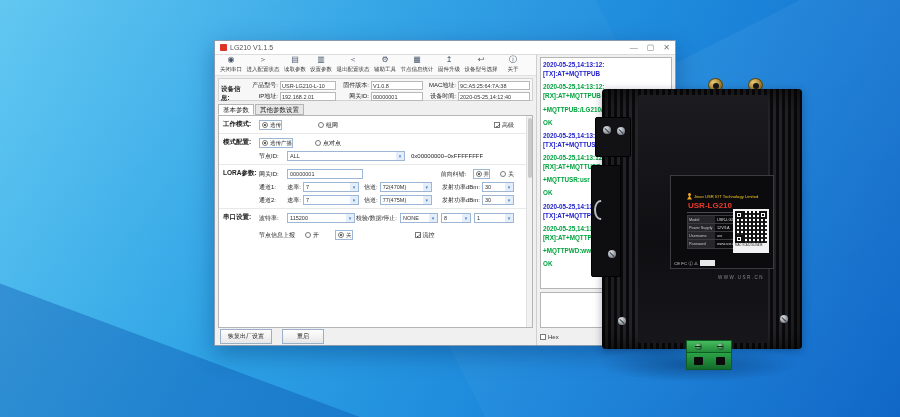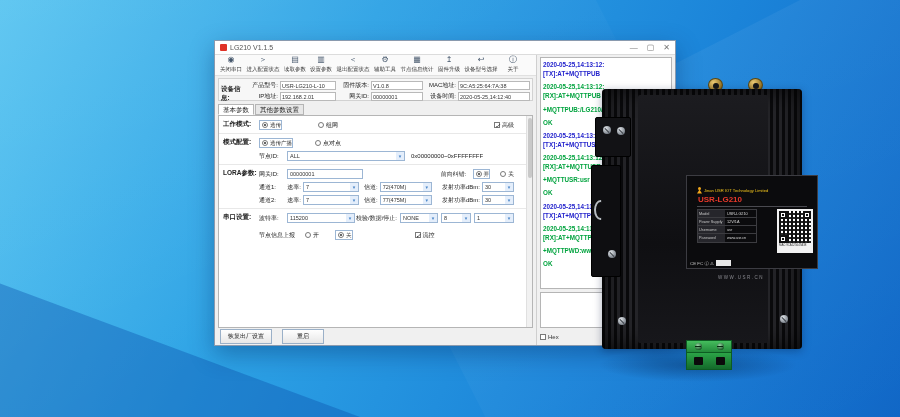--- a/index.html
+++ b/index.html
@@ -98,22 +98,22 @@
     box-shadow:inset 0 0 24px rgba(0,0,0,.85), 0 2px 8px rgba(0,20,60,.35); }
   .dev-face { position:absolute; left:36px; top:6px; width:130px; height:248px;
     background:linear-gradient(180deg,#1c1c20,#0f0f12 60%,#17171b); border-radius:2px; }
   .din-top { position:absolute; left:-7px; top:28px; width:36px; height:40px; background:#121215; border:1px solid #000; border-radius:2px; }
   .din-clip { position:absolute; left:-11px; top:76px; width:30px; height:112px; background:#0e0e11; border:1px solid #000; border-radius:2px; }
   .dring { position:absolute; left:2px; top:34px; width:13px; height:20px; border:2px solid #b7bcc2; border-radius:50%;
     clip-path:inset(0 45% 0 0); }
   .screw { position:absolute; width:8px; height:8px; border-radius:50%;
     background:radial-gradient(circle at 35% 30%, #e2e6ea, #798089 75%); }
   .screw::after { content:""; position:absolute; left:1px; top:3.5px; width:6px; height:1px; background:#3d4249; box-shadow:0 0 0 0 #000; transform:rotate(45deg); }
-  .dev-label { position:absolute; left:84px; top:86px; width:132px; height:94px; background:#0b0b0d;
-    border:1px solid #3c3c42; padding:10px; z-index:2; }
+  .dev-label { position:absolute; left:68px; top:86px; width:104px; height:94px; background:#0b0b0d;
+    border:1px solid #3c3c42; padding:16px; z-index:2; }
   .brand { display:flex; align-items:center; gap:2px; height:8px; }
   .logo-man { width:5px; height:7px; position:relative; flex:none; }
   .logo-man::before { content:""; position:absolute; left:1px; top:0; width:3px; height:3px; border-radius:50%; background:#f2a71b; }
   .logo-man::after { content:""; position:absolute; left:0; top:3px; width:5px; height:4px; background:#f2a71b; clip-path:polygon(50% 0,100% 100%,0 100%); }
   .brand-text { color:var(--brand-yellow,#f4c61c); font-size:4.5px; white-space:nowrap; transform:scale(.92); transform-origin:left center; }
   .model-line { color:var(--model-red,#e8392b); font-weight:bold; font-size:8px; border-bottom:1px solid #4a4a50; padding:1px 0 2px 1px; }
   .spec { margin-top:2px; width:60px; border:1px solid #3c3c40; }
   .spec .srow { display:flex; border-bottom:1px solid #3c3c40; height:8px; align-items:center; }
   .spec .srow:last-child { border-bottom:none; }
   .spec .sk { width:27px; background:#26262b; color:#c7c7c7; font-size:3.8px; padding-left:1px; height:100%; display:flex; align-items:center; }

